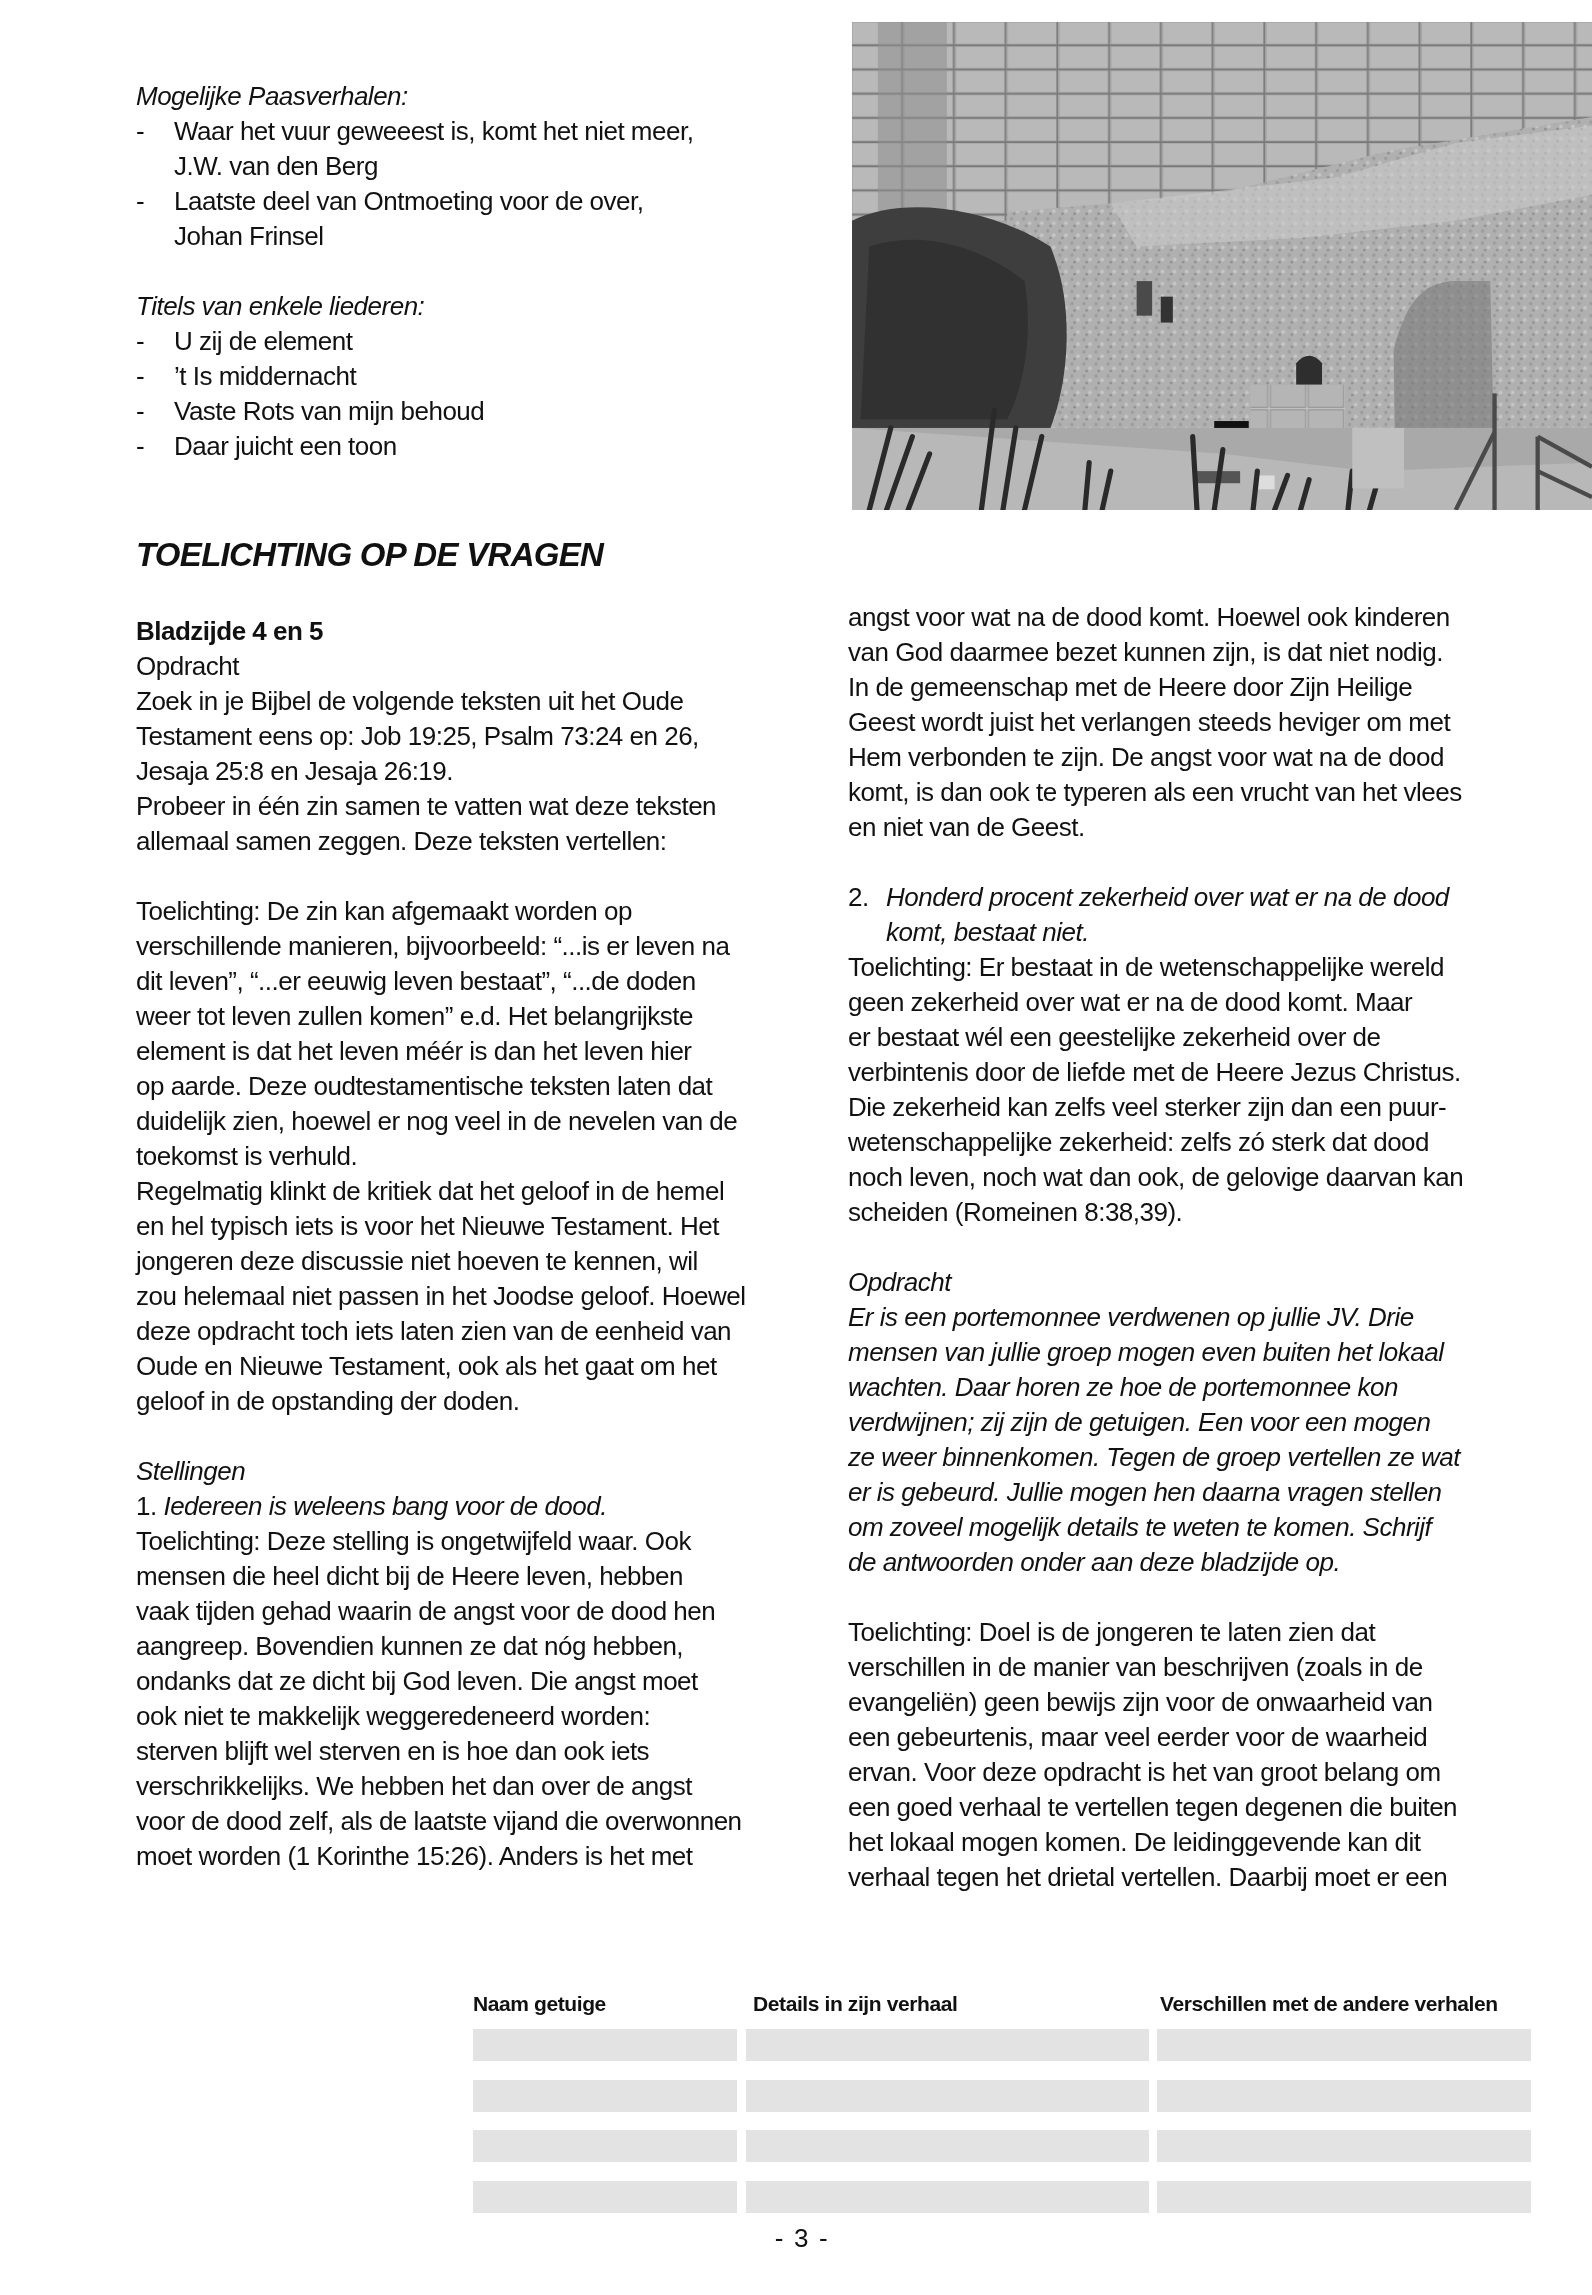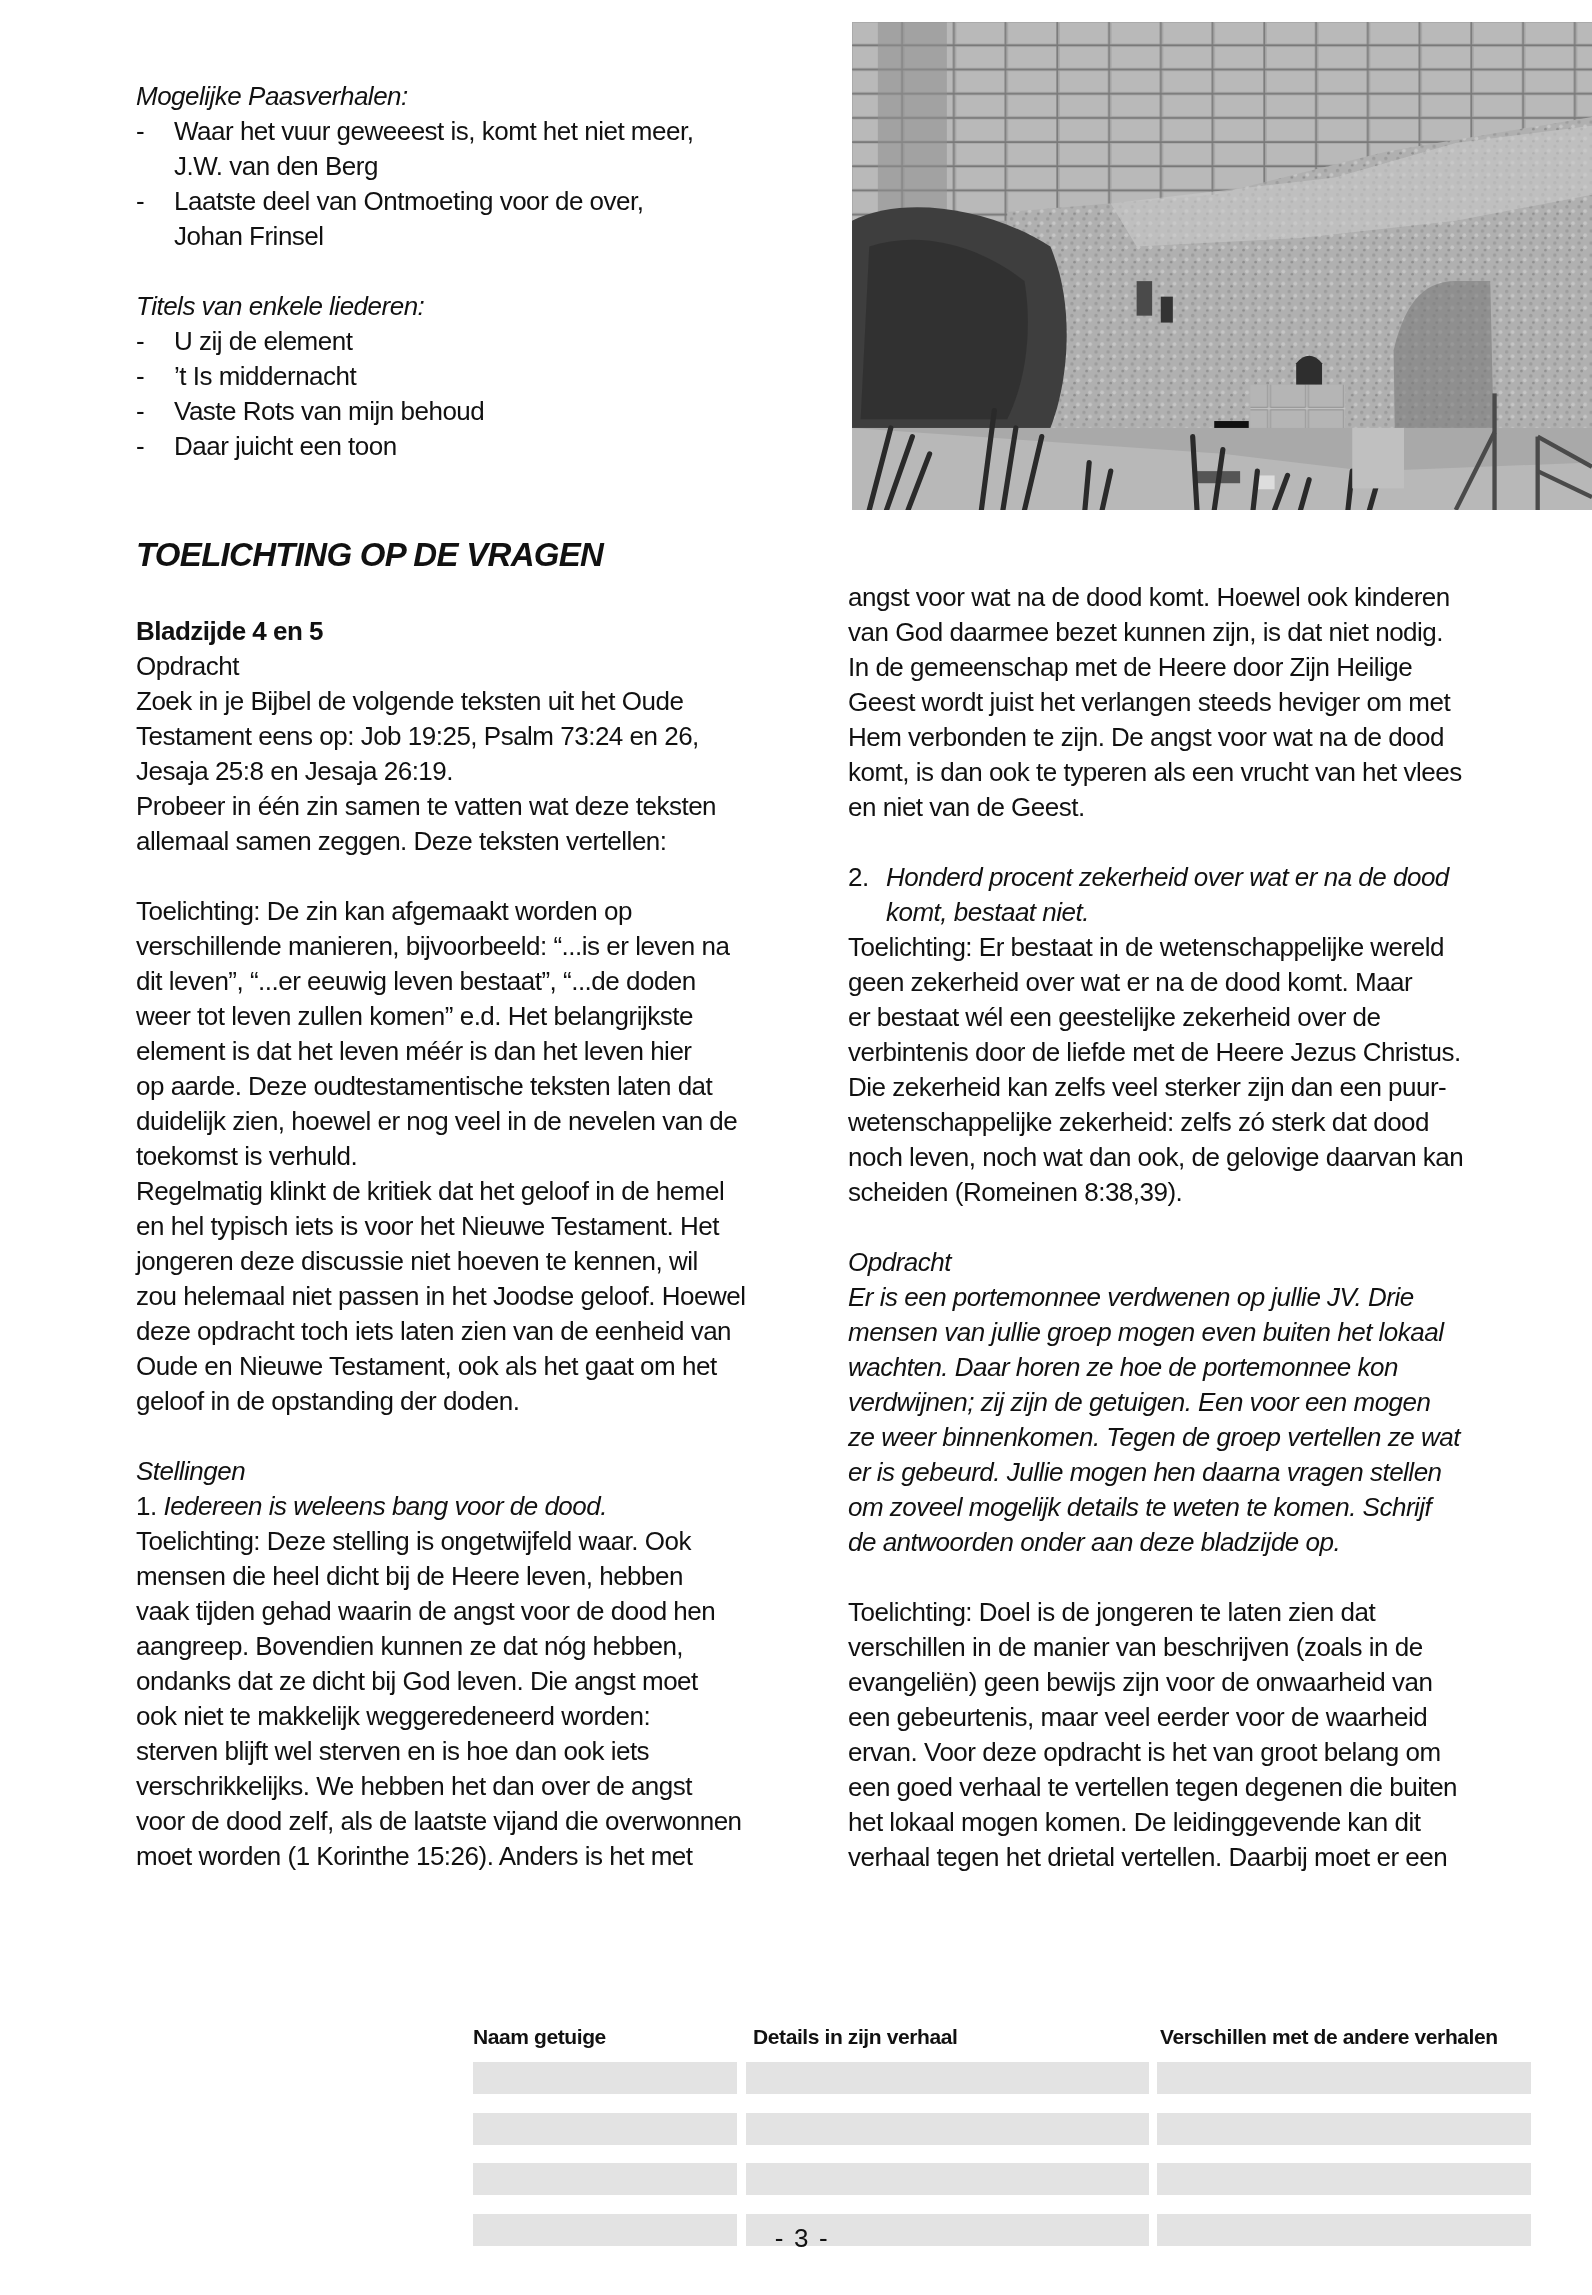--- a/index.html
+++ b/index.html
@@ -31,21 +31,21 @@
     font-size: 33px; font-weight: bold; font-style: italic;
     letter-spacing: -0.7px; line-height: 40px; white-space: nowrap;
   }
 
   .photo {
     position: absolute; left: 852px; top: 21.6px; width: 740px; height: 488px;
     overflow: hidden; background: #8a8a8a;
   }
   .photo svg { display: block; width: 100%; height: 100%; }
 
-  .witness-table { position: absolute; left: 473px; top: 1985px; width: 1058px; margin-top: 33px; }
+  .witness-table { position: absolute; left: 473px; top: 1985px; width: 1058px; }
   .wt-header { position: relative; height: 35px; }
   .wt-h { position: absolute; top: 7px; font-size: 21px; font-weight: bold; letter-spacing: -0.4px; white-space: nowrap; }
   .wt-row { position: absolute; height: 32px; }
   .wt-cell { position: absolute; top: 0; height: 32px; background: #e3e3e3; }
 
   .page-number {
     position: absolute; left: 759px; top: 2223px; width: 86px; text-align: center;
     font-size: 26px; letter-spacing: 1.7px; white-space: nowrap;
   }
 </style>
@@ -183,21 +183,21 @@
   <span class="line">vaak tijden gehad waarin de angst voor de dood hen</span>
   <span class="line">aangreep. Bovendien kunnen ze dat nóg hebben,</span>
   <span class="line">ondanks dat ze dicht bij God leven. Die angst moet</span>
   <span class="line">ook niet te makkelijk weggeredeneerd worden:</span>
   <span class="line">sterven blijft wel sterven en is hoe dan ook iets</span>
   <span class="line">verschrikkelijks. We hebben het dan over de angst</span>
   <span class="line">voor de dood zelf, als de laatste vijand die overwonnen</span>
   <span class="line">moet worden (1 Korinthe 15:26). Anders is het met</span>
 </div>
 
-<div class="col col-right" style="top: 580px;">
+<div class="col col-right" style="top: 600px;">
   <span class="line">angst voor wat na de dood komt. Hoewel ook kinderen</span>
   <span class="line">van God daarmee bezet kunnen zijn, is dat niet nodig.</span>
   <span class="line">In de gemeenschap met de Heere door Zijn Heilige</span>
   <span class="line">Geest wordt juist het verlangen steeds heviger om met</span>
   <span class="line">Hem verbonden te zijn. De angst voor wat na de dood</span>
   <span class="line">komt, is dan ook te typeren als een vrucht van het vlees</span>
   <span class="line">en niet van de Geest.</span>
   <span class="blank"></span>
   <span class="num-item ital"><span class="num">2.</span><span>Honderd procent zekerheid over wat er na de dood</span></span>
   <span class="cont ital">komt, bestaat niet.</span>

